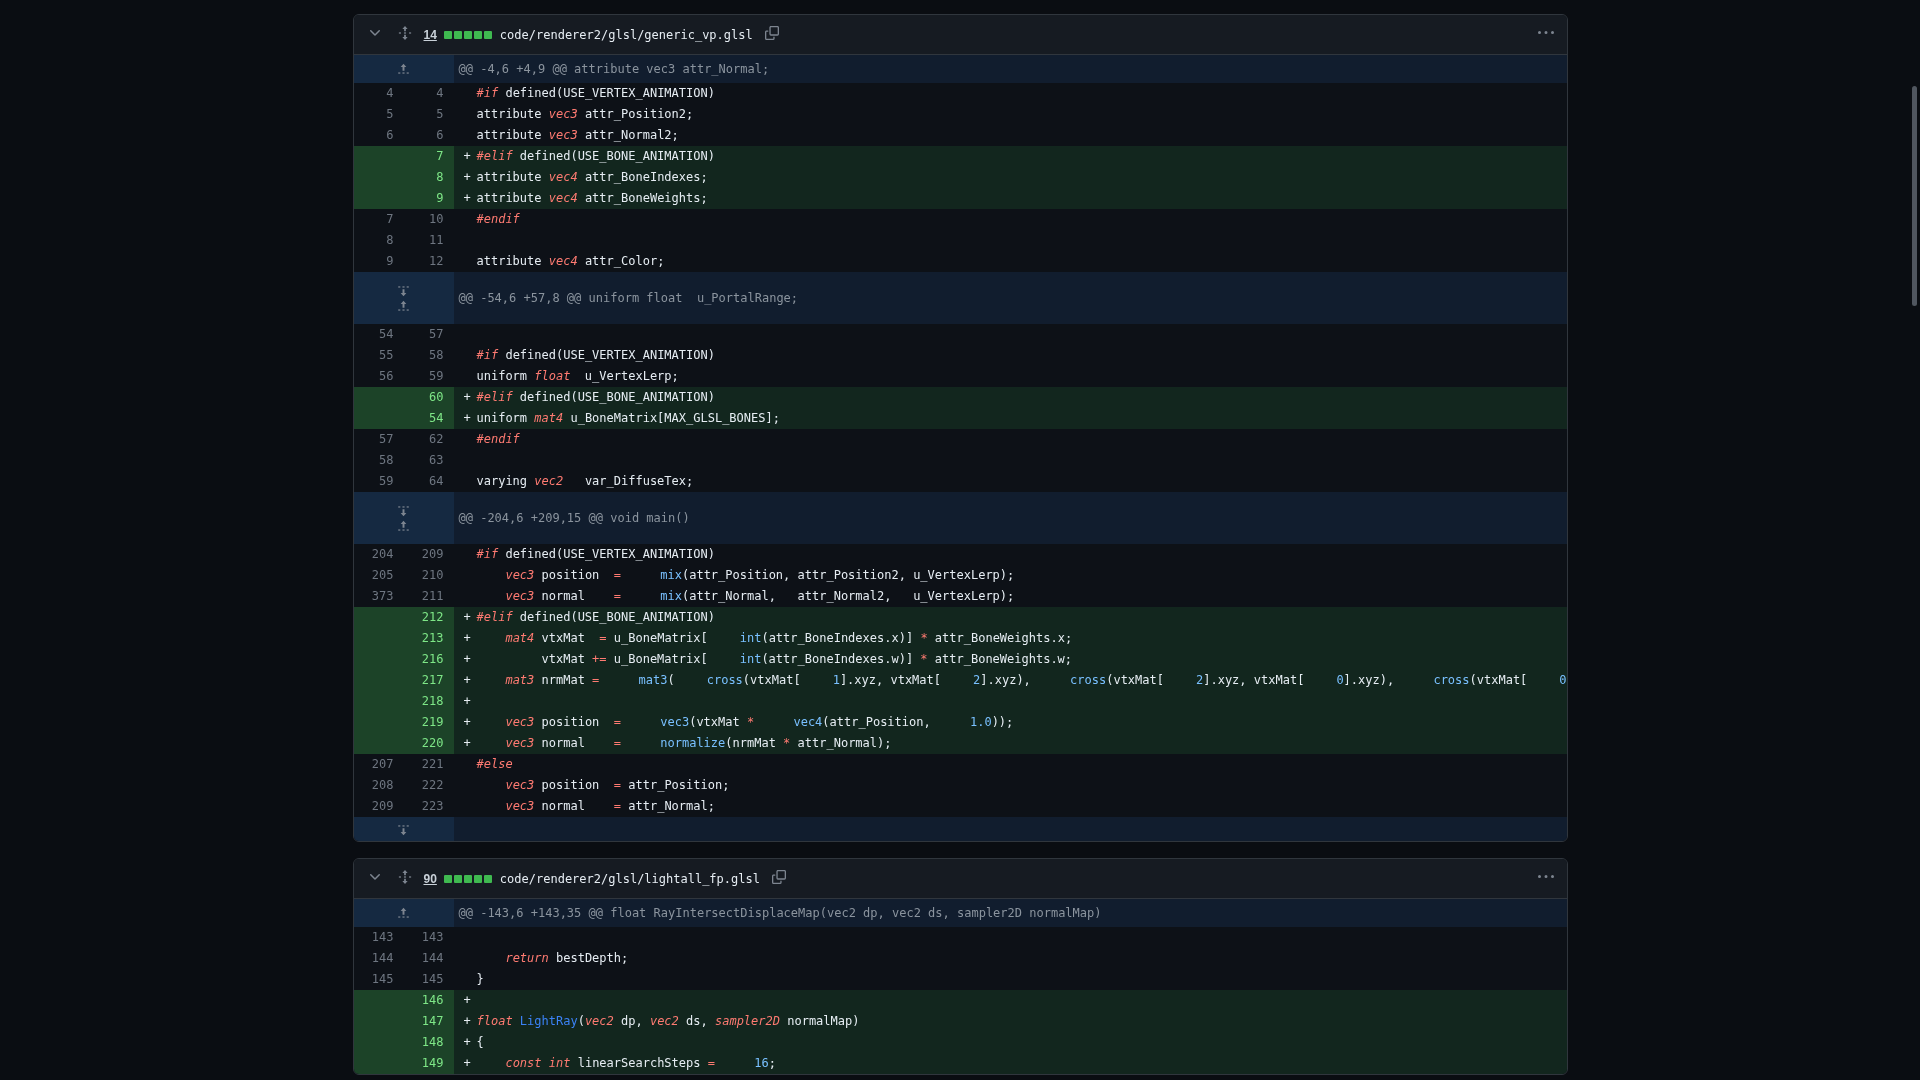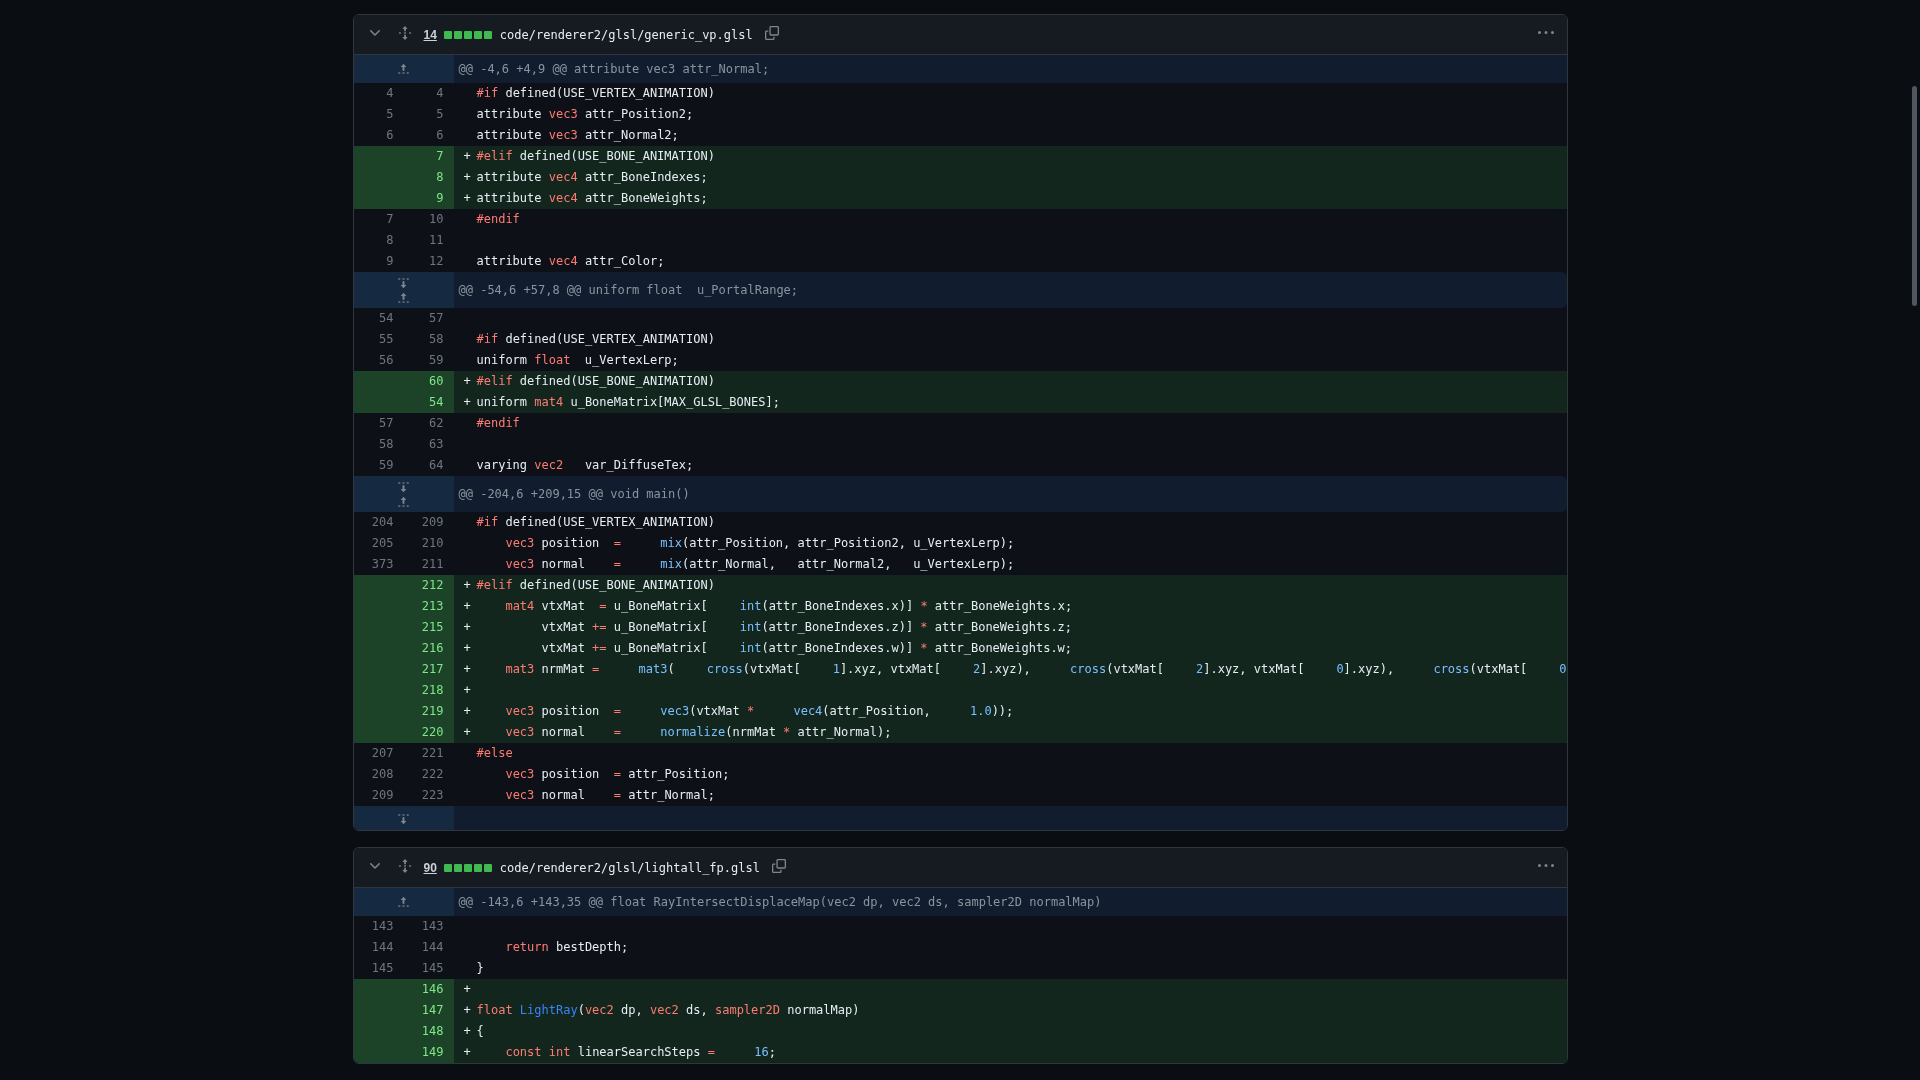--- a/index.html
+++ b/index.html
@@ -52,35 +52,35 @@
   .row.add .code { background: #12261e; }
   .row.add .ln { background: #1c4328; color: #7ee787; }
 
   .row.hunk { grid-template-columns: 100px 1fr; background: #111d2e; }
   .row.hunk .expand-cell {
     background: #152941;
     display: flex; flex-direction: column;
     align-items: center; justify-content: center;
   }
   .row.hunk.single { height: 28px; }
-  .row.hunk.tall { height: 36px; border-radius: 6px; }
+  .row.hunk.tall { height: 52px; }
   .row.hunk.footer { height: 24px; }
   .hunk-text {
     color: #8b949e; padding-left: 5px;
     white-space: pre; display: flex; align-items: center;
   }
   .expand-btn {
     background: none; border: none; cursor: pointer;
     color: #7d8590; width: 100%; height: 16px;
     display: flex; align-items: center; justify-content: center;
     flex: none;
   }
   .expand-btn svg { display: block; }
 
-  .tk-r { color: #ff7b72; }
+  .tk-r { color: #ff7b72; font-style: italic; }
   .tk-b { color: #79c0ff; padding-left: 32px; }
   .tk-p { color: #3b82f6; }
 
   .scroll-thumb {
     position: fixed; right: 3px; top: 86px;
     width: 5px; height: 220px; border-radius: 3px;
     background: #8b949e; opacity: 0.55;
   }
 </style>
 </head>
@@ -307,25 +307,20 @@
           <div class="ln">212</div>
           <div class="code"><span class="marker">+</span><span class="src"><span class="tk-r">#elif</span><span> defined(USE_BONE_ANIMATION)</span></span></div>
         </div>
         <div class="row line add">
           <div class="ln"></div>
           <div class="ln">213</div>
           <div class="code"><span class="marker">+</span><span class="src"><span>    </span><span class="tk-r">mat4</span><span> vtxMat  </span><span class="tk-r">=</span><span> u_BoneMatrix[</span><span class="tk-b">int</span><span>(attr_BoneIndexes.x)] </span><span class="tk-r">*</span><span> attr_BoneWeights.x;</span></span></div>
         </div>
         <div class="row line add">
           <div class="ln"></div>
-          <div class="ln">215</div>
-          <div class="code"><span class="marker">+</span><span class="src"><span>         vtxMat </span><span class="tk-r">+=</span><span> u_BoneMatrix[</span><span class="tk-b">int</span><span>(attr_BoneIndexes.z)] </span><span class="tk-r">*</span><span> attr_BoneWeights.z;</span></span></div>
-        </div>
-        <div class="row line add">
-          <div class="ln"></div>
           <div class="ln">216</div>
           <div class="code"><span class="marker">+</span><span class="src"><span>         vtxMat </span><span class="tk-r">+=</span><span> u_BoneMatrix[</span><span class="tk-b">int</span><span>(attr_BoneIndexes.w)] </span><span class="tk-r">*</span><span> attr_BoneWeights.w;</span></span></div>
         </div>
         <div class="row line add">
           <div class="ln"></div>
           <div class="ln">217</div>
           <div class="code"><span class="marker">+</span><span class="src"><span>    </span><span class="tk-r">mat3</span><span> nrmMat </span><span class="tk-r">=</span><span> </span><span class="tk-b">mat3</span><span>(</span><span class="tk-b">cross</span><span>(vtxMat[</span><span class="tk-b">1</span><span>].xyz, vtxMat[</span><span class="tk-b">2</span><span>].xyz), </span><span class="tk-b">cross</span><span>(vtxMat[</span><span class="tk-b">2</span><span>].xyz, vtxMat[</span><span class="tk-b">0</span><span>].xyz), </span><span class="tk-b">cross</span><span>(vtxMat[</span><span class="tk-b">0</span><span>].xyz, vtxMat[</span><span class="tk-b">1</span><span>].xyz));</span></span></div>
         </div>
         <div class="row line add">
           <div class="ln"></div>

